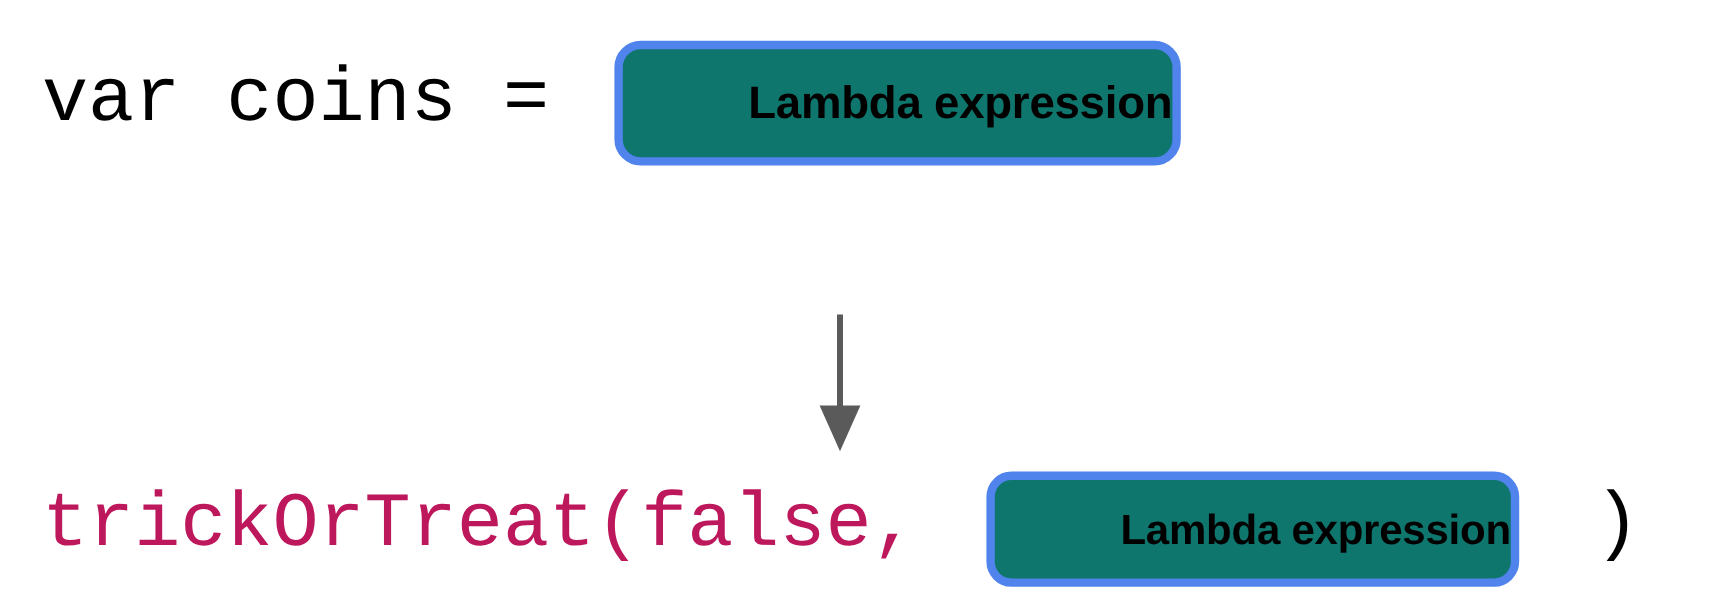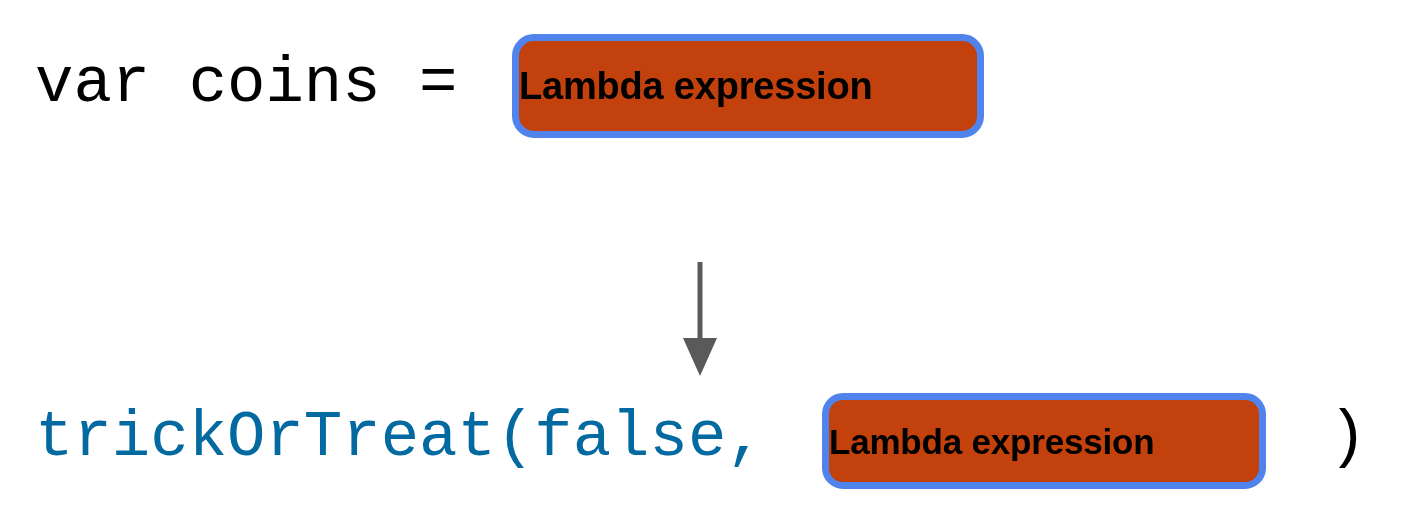--- a/index.html
+++ b/index.html
@@ -41,32 +41,32 @@
   .code-row {
     position: absolute;
     display: flex;
     align-items: center;
     white-space: pre;
   }
   .code-row .code-frag {
     font-family: "Liberation Mono", "DejaVu Sans Mono", monospace;
     font-size: 64px;
     line-height: 1;
-    color: #0369a1;
+    color: #be185d;
     white-space: pre;
   }
 
   
   .chip {
     position: absolute;
     box-sizing: border-box;
     display: flex;
     align-items: center;
-    justify-content: flex-start;
-    background: #c2410c;
+    justify-content: flex-end;
+    background: #0f766e;
     border-style: solid;
     border-color: #5083ec;
     color: #000000;
     font-family: "Liberation Sans", "DejaVu Sans", sans-serif;
     font-weight: 700;
   }
 
   #chip1 {
     left: 512px;
     top: 34px;

